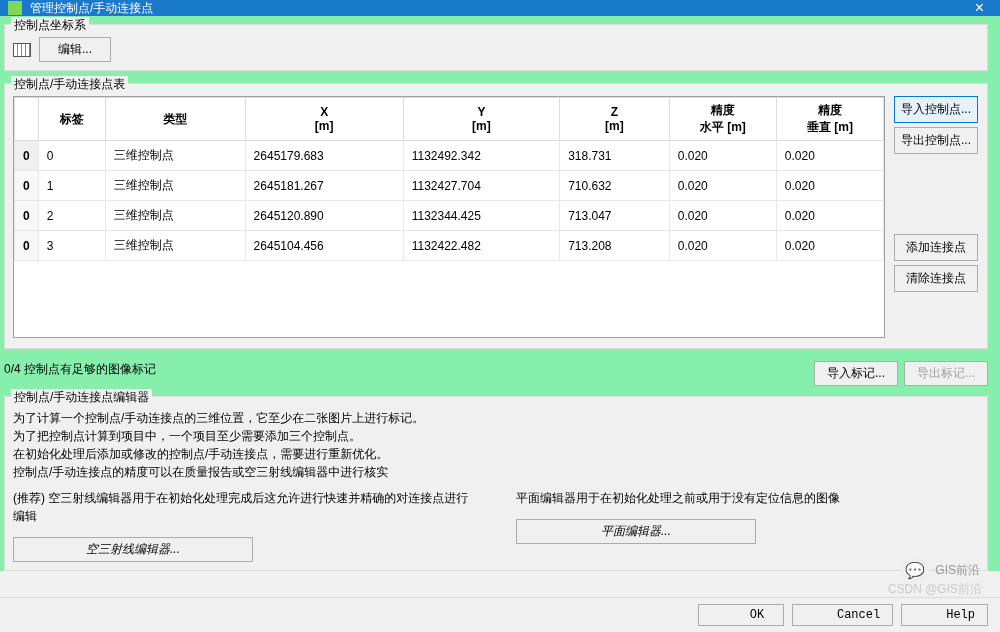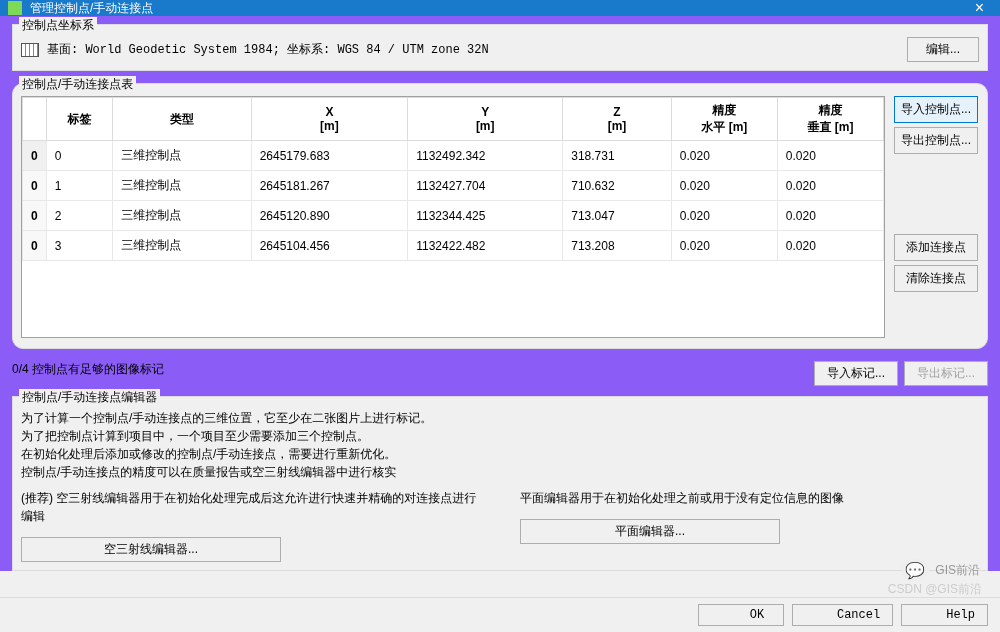--- a/index.html
+++ b/index.html
@@ -3,21 +3,21 @@
 <meta charset="utf-8">
 <style>
 * { box-sizing: border-box; margin: 0; padding: 0; font-family: "Microsoft YaHei", "SimSun", sans-serif; font-size: 12px; }
 body { background: #f0f0f0; width: 1000px; height: 632px; overflow: hidden; position: relative; }
 
 .titlebar { background: #1979ca; color: #fff; height: 16px; display: flex; align-items: center; padding: 0 8px; }
 .titlebar .app-icon { width: 14px; height: 14px; background: #7ed957; margin-right: 8px; }
 .titlebar .title { flex: 1; }
 .titlebar .close { font-size: 16px; cursor: pointer; padding: 0 8px; }
 
-.content { padding: 8px 12px 0 12px; background: #8b5cf6; }
+.content { padding: 8px 12px 0 4px; background: #86efac; }
 
 .group { border: 1px solid #dcdcdc; position: relative; padding: 12px 8px 8px 8px; margin-bottom: 12px; background: #f0f0f0; }
 .group-label { position: absolute; top: -8px; left: 6px; background: #f0f0f0; padding: 0 3px; font-size: 12px; }
 
 .crs-row { display: flex; align-items: center; gap: 8px; }
 .crs-icon { width: 18px; height: 14px; border: 1px solid #555; background: repeating-linear-gradient(90deg,#fff,#fff 3px,#888 3px,#888 4px), repeating-linear-gradient(0deg,#fff,#fff 3px,#888 3px,#888 4px); }
 .crs-text { flex: 1; font-family: "Courier New", monospace; }
 .btn { background: #f0f0f0; border: 1px solid #adadad; padding: 3px 12px; cursor: pointer; min-width: 72px; text-align: center; }
 .btn.disabled { color: #a0a0a0; }
 
@@ -36,21 +36,21 @@
 .side-btns .btn.hl { border: 1px solid #0078d7; background: #e5f1fb; }
 .side-btns .btn { padding: 4px 4px; min-width: 84px; font-size: 12px;}
 
 .marker-row { display: flex; align-items: flex-start; margin-bottom: 10px; gap: 6px;}
 .marker-row .label { flex: 1; }
 
 .help-text { line-height: 1.5; margin-bottom: 8px; }
 .editor-row { display: flex; gap: 40px; }
 .editor-col { flex: 1; }
 .editor-col p { line-height: 1.5; margin-bottom: 12px; }
-.editor-col .btn { width: 260px; }
+.editor-col .btn { width: 240px; font-style: italic; }
 
 .footer { position: absolute; bottom: 0; right: 0; left: 0; border-top: 1px solid #dcdcdc; padding: 6px 12px; display: flex; justify-content: flex-end; gap: 8px; background: #f0f0f0;}
 .footer .btn { min-width: 86px; font-family: "Courier New", monospace; padding-left: 44px; }
 
 .watermark { position: absolute; right: 20px; bottom: 50px; color: #888; font-size: 14px; display:flex; align-items:center; gap:6px; opacity:0.85;}
 .watermark .wc { width:28px; height:24px; border-radius:50%; background:#eee; display:flex; align-items:center; justify-content:center; font-size:16px;}
 .watermark2 { position: absolute; right: 18px; bottom: 34px; color: #ccc; font-size: 12px; }
 </style>
 </head>
 <body>
@@ -60,26 +60,25 @@
   <div class="title">管理控制点/手动连接点</div>
   <div class="close">×</div>
 </div>
 
 <div class="content">
 
   <div class="group">
     <div class="group-label">控制点坐标系</div>
     <div class="crs-row">
       <div class="crs-icon"></div>
-      <div class="crs-text">基面: World Geodetic System 1984; 坐标系: WGS 84 / UTM zone 32N</div>
       <button class="btn">编辑...</button>
     </div>
   </div>
 
-  <div class="group" style="padding-bottom:10px;border-radius:11px;">
+  <div class="group" style="padding-bottom:10px;">
     <div class="group-label">控制点/手动连接点表</div>
     <div class="table-area">
       <div class="table-wrap">
         <table>
           <thead>
             <tr>
               <th style="width:22px"></th>
               <th>标签</th>
               <th>类型</th>
               <th><span>X</span><span class="sub">[m]</span></th>

